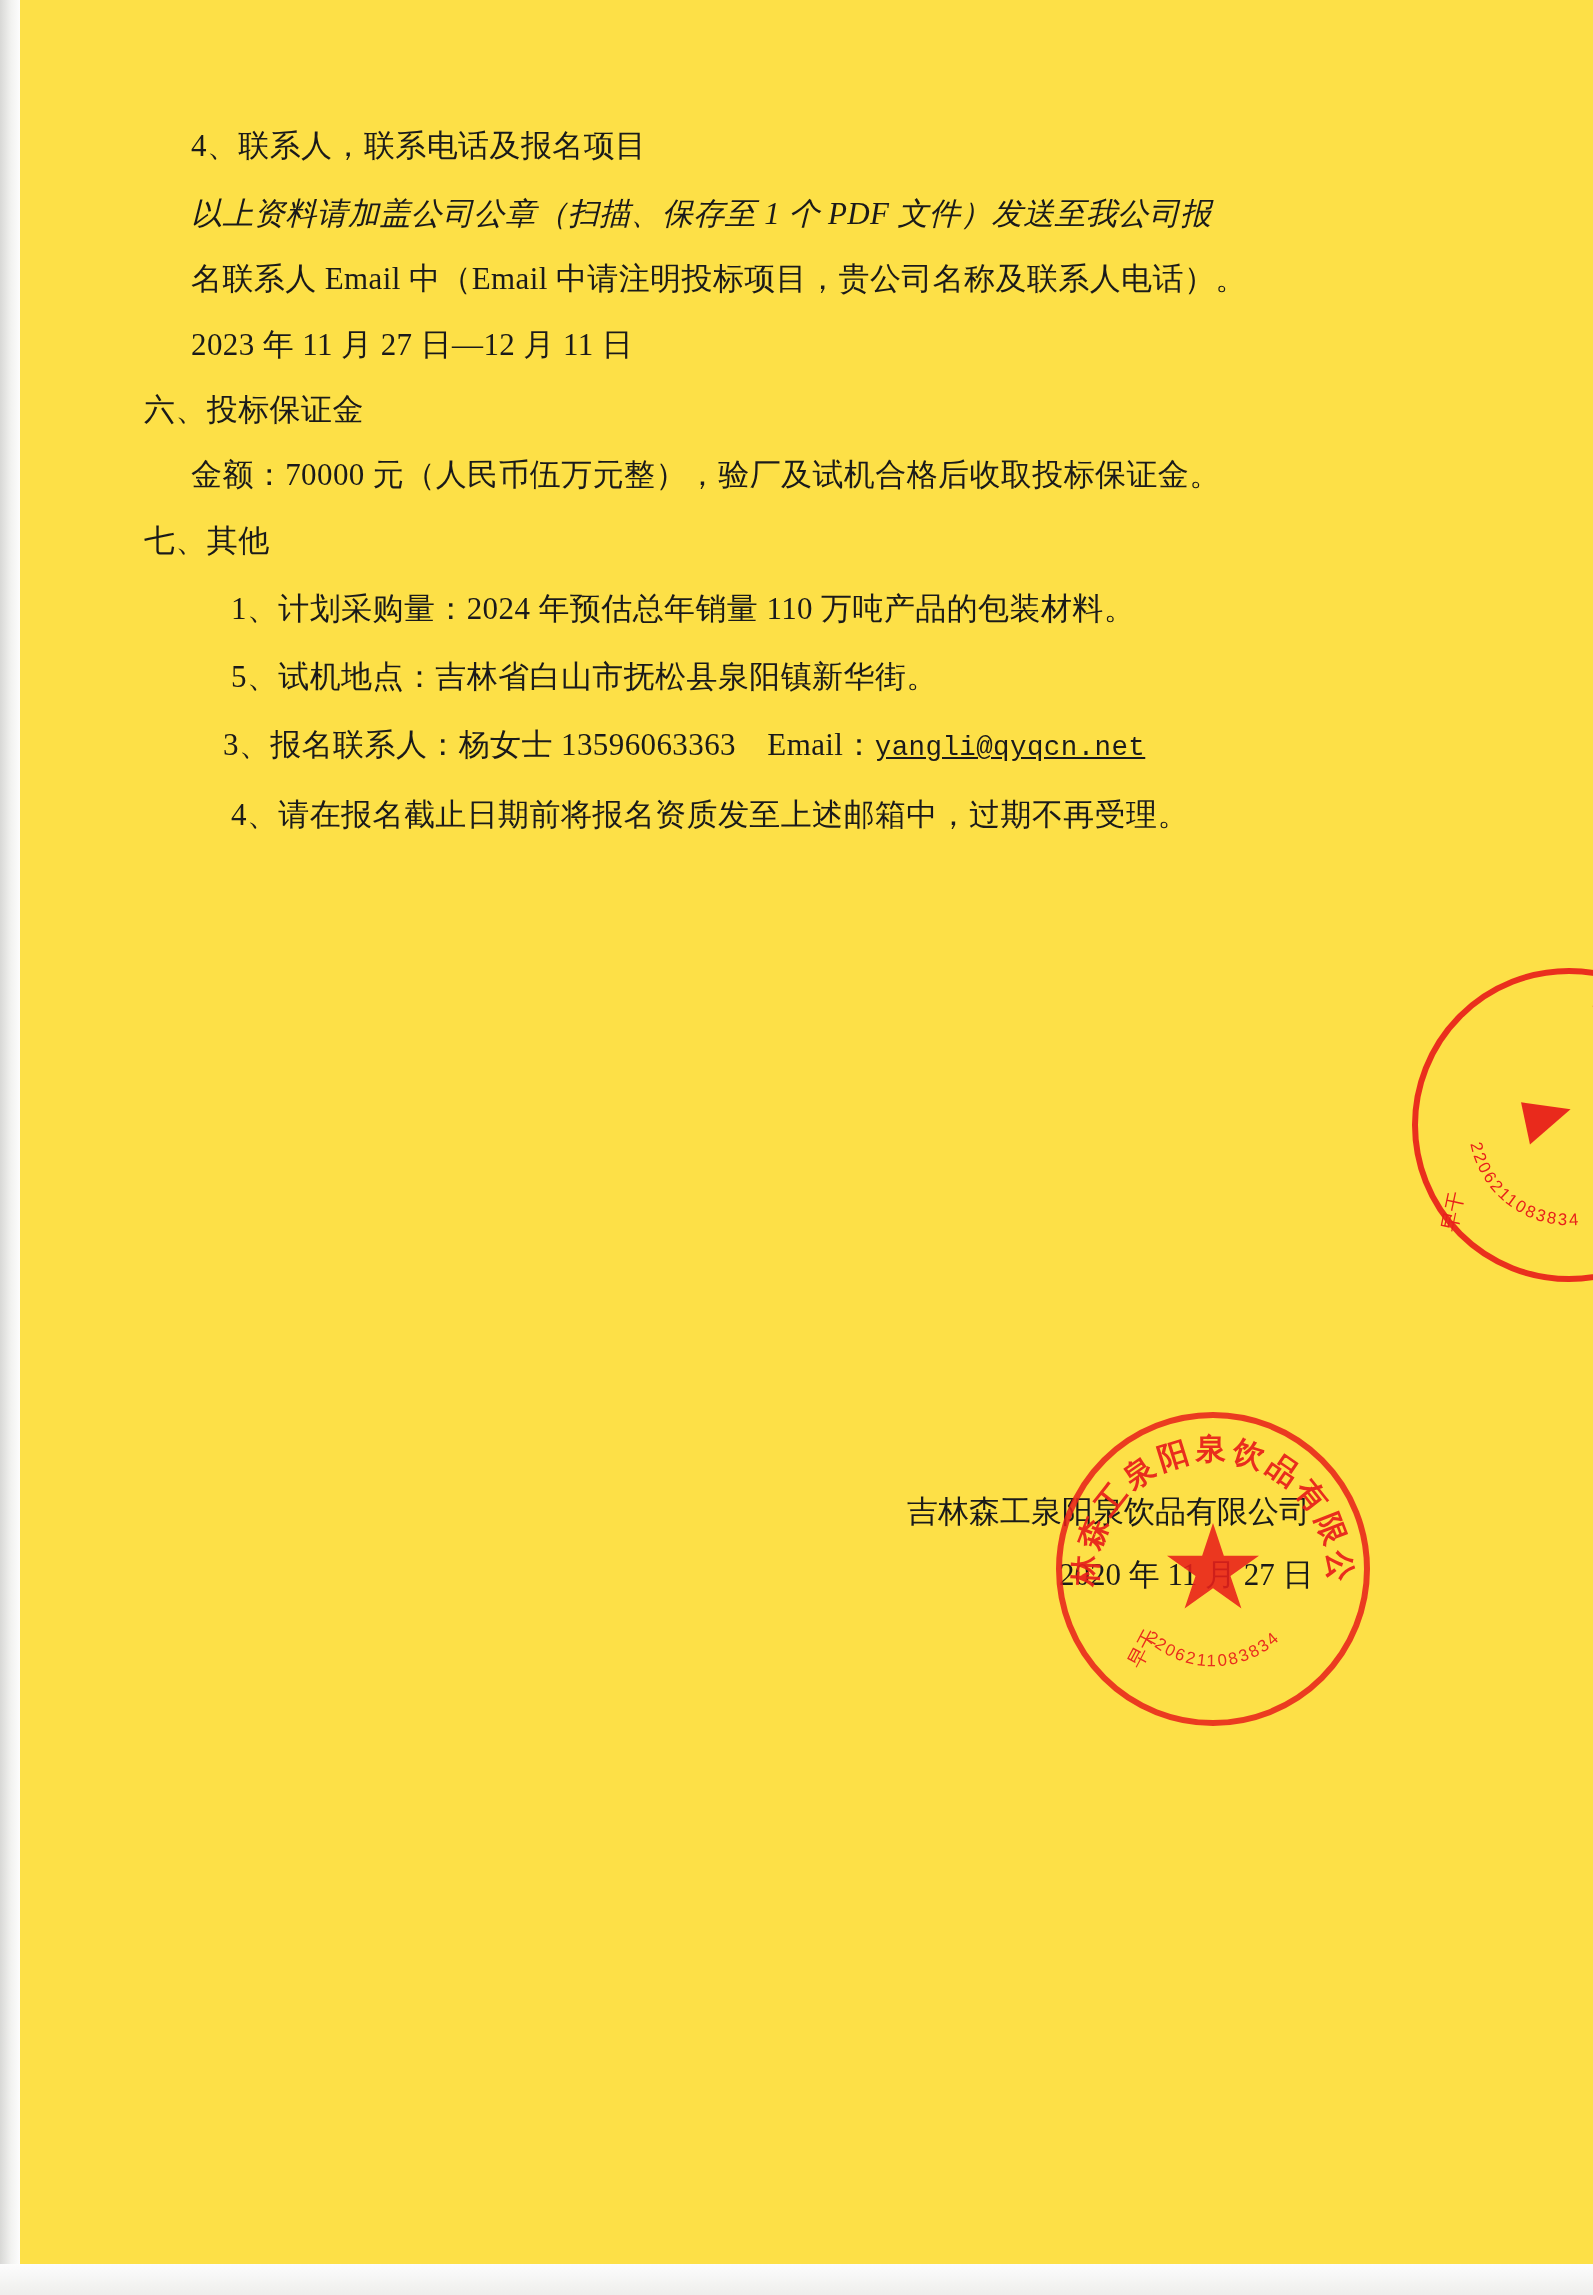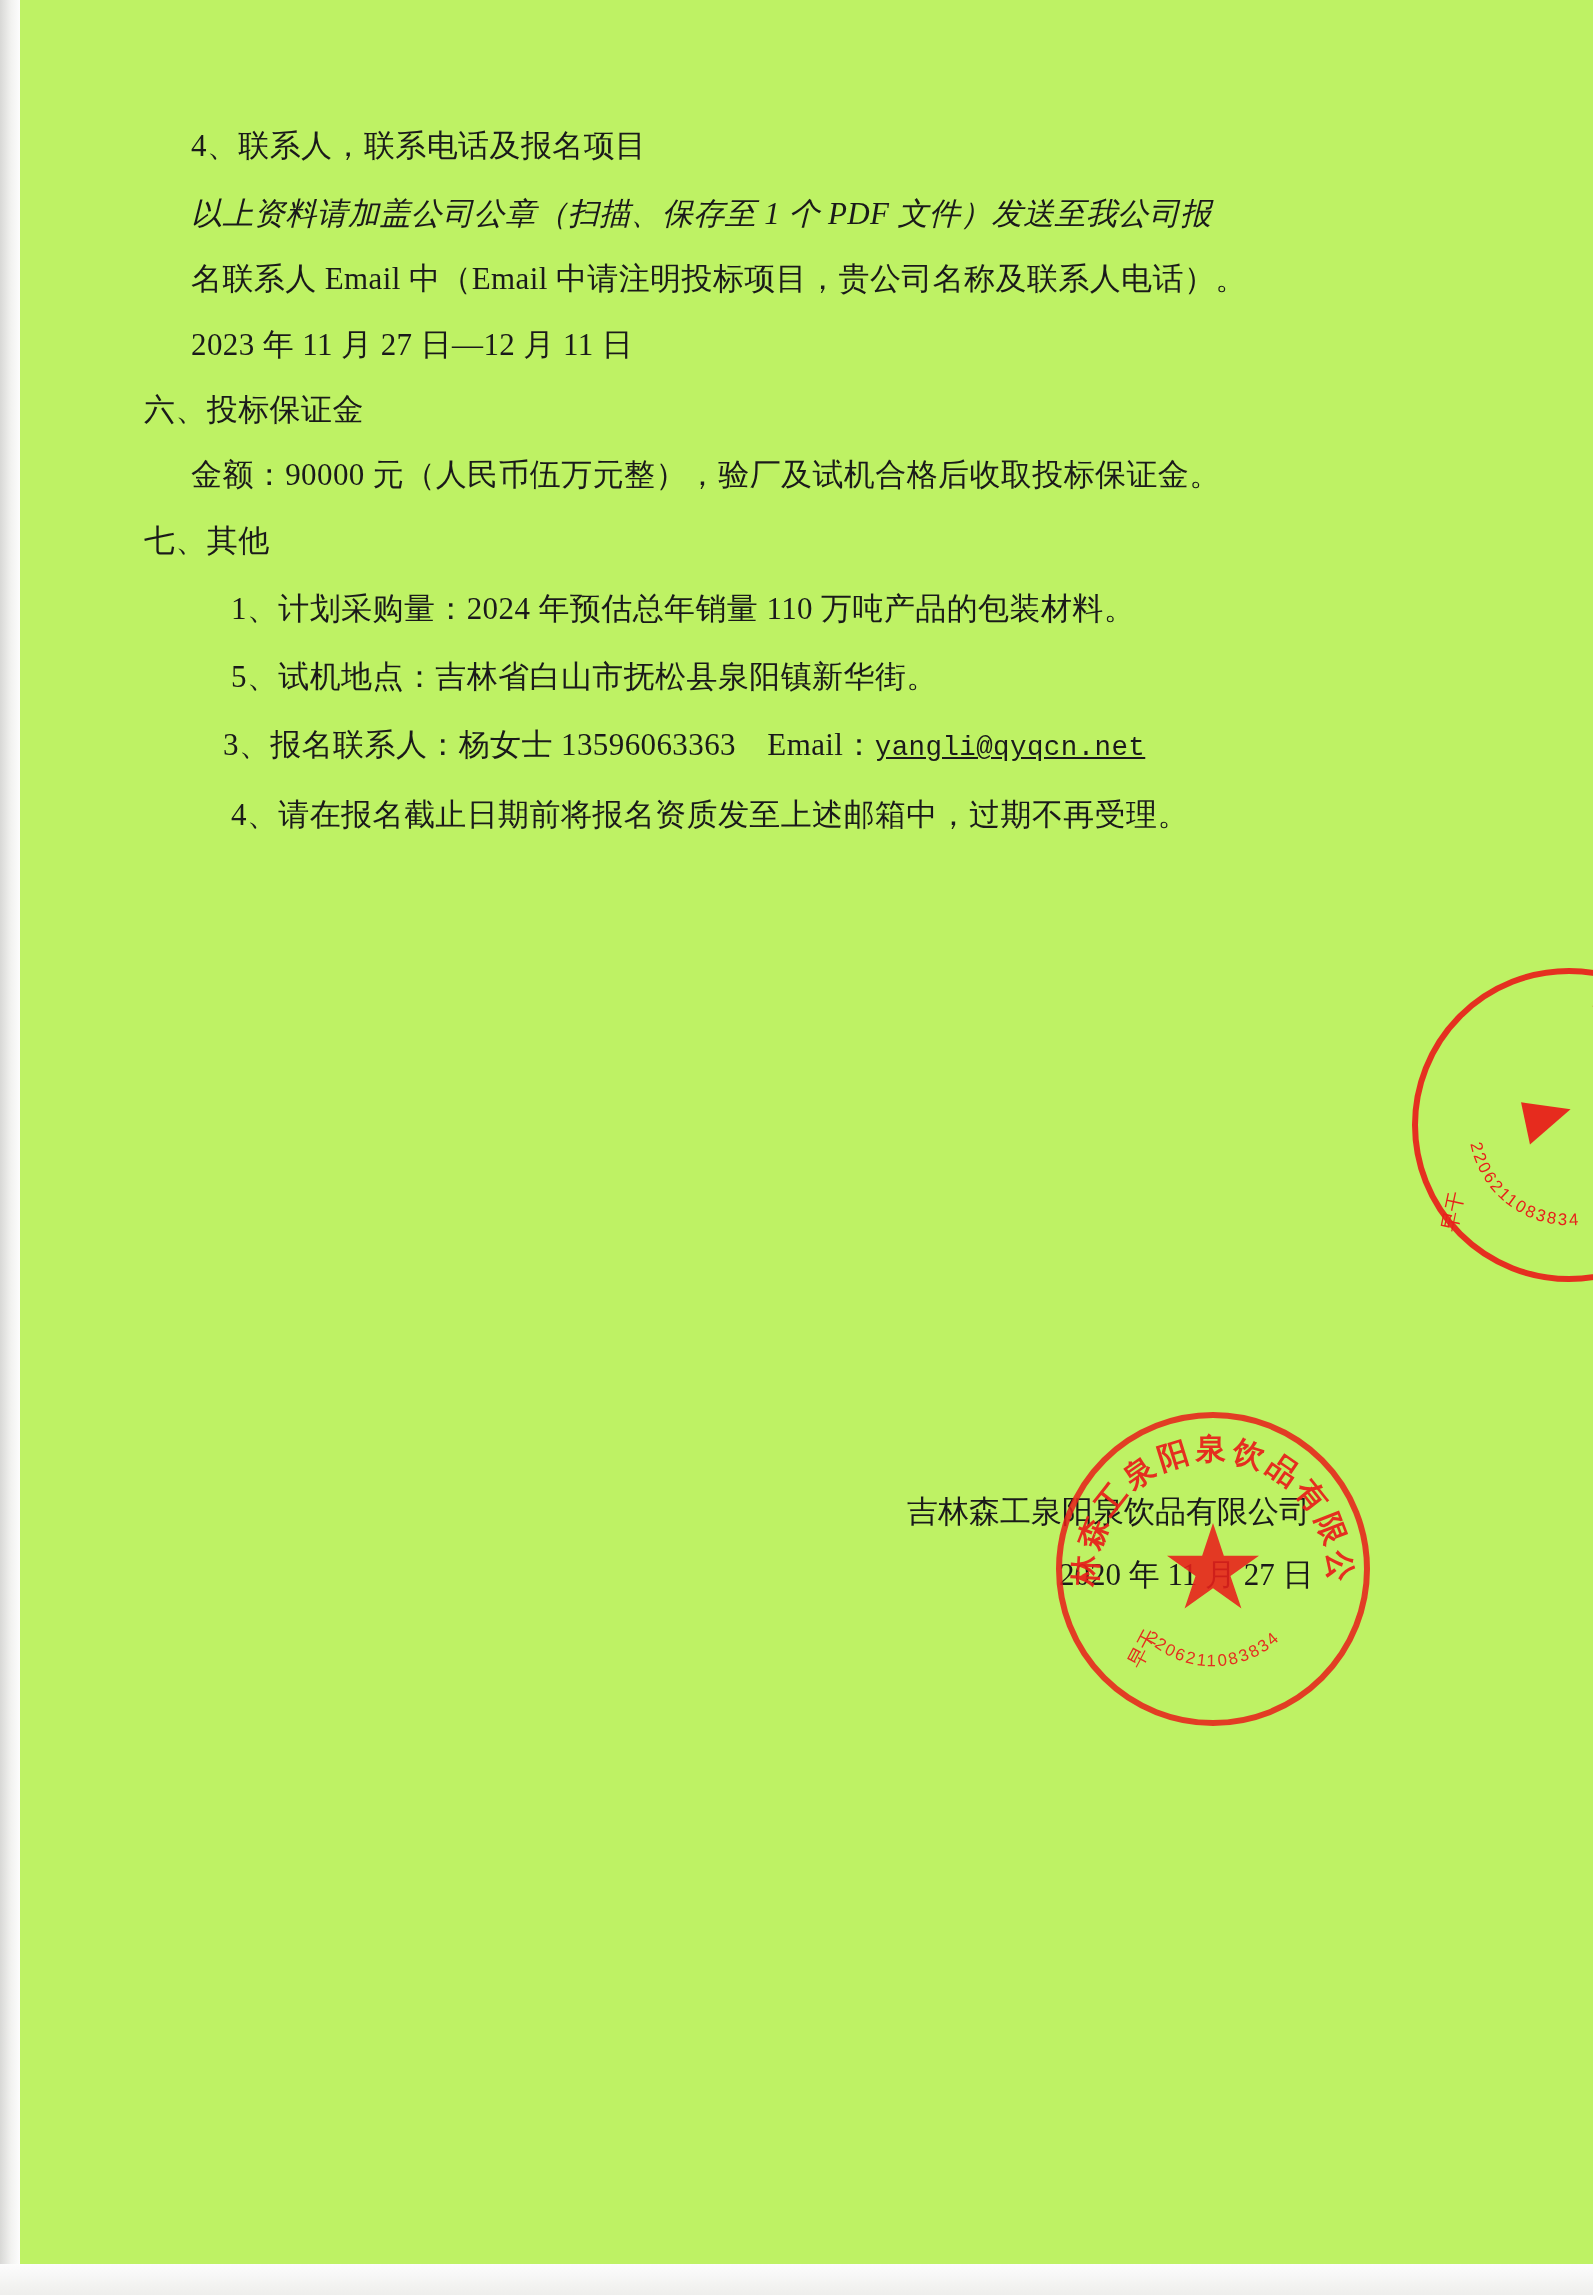--- a/index.html
+++ b/index.html
@@ -11,21 +11,21 @@
     width: 1594px;
     height: 2295px;
     position: relative;
     font-family: "Liberation Serif", serif;
     color: #1a1a1a;
     overflow: hidden;
   }
   .page {
     position: absolute;
     inset: 0;
-    background: #bef264;
+    background: #fde047;
   }
   
   .scan-edge-left {
     position: absolute;
     left: 0; top: 0;
     width: 20px; height: 2295px;
     background: linear-gradient(to right, #d8d8d6 0%, #f2f2f0 55%, #fdfdfd 100%);
   }
   .scan-edge-bottom {
     position: absolute;
@@ -179,21 +179,21 @@
 
     <div class="line p2">以上资料请加盖公司公章（扫描、保存至 1 个 PDF 文件）发送至我公司报</div>
 
     <div class="line p3">名联系人 Email 中（Email 中请注明投标项目，贵公司名称及联系人电话）。</div>
 
 
     <div class="line p4">2023 年 11 月 27 日—12 月 11 日</div>
 
     <div class="line h6">六、投标保证金</div>
 
-    <div class="line p5">金额：90000 元（人民币伍万元整），验厂及试机合格后收取投标保证金。</div>
+    <div class="line p5">金额：70000 元（人民币伍万元整），验厂及试机合格后收取投标保证金。</div>
 
     <div class="line h7">七、其他</div>
 
     <div class="line li1">1、计划采购量：2024 年预估总年销量 110 万吨产品的包装材料。</div>
 
     <div class="line li2">5、试机地点：吉林省白山市抚松县泉阳镇新华街。</div>
 
     <div class="line li3">
       <span>3、报名联系人：杨女士 13596063363　Email：</span><a class="email-link" href="#">yangli@qyqcn.net</a>
     </div>

